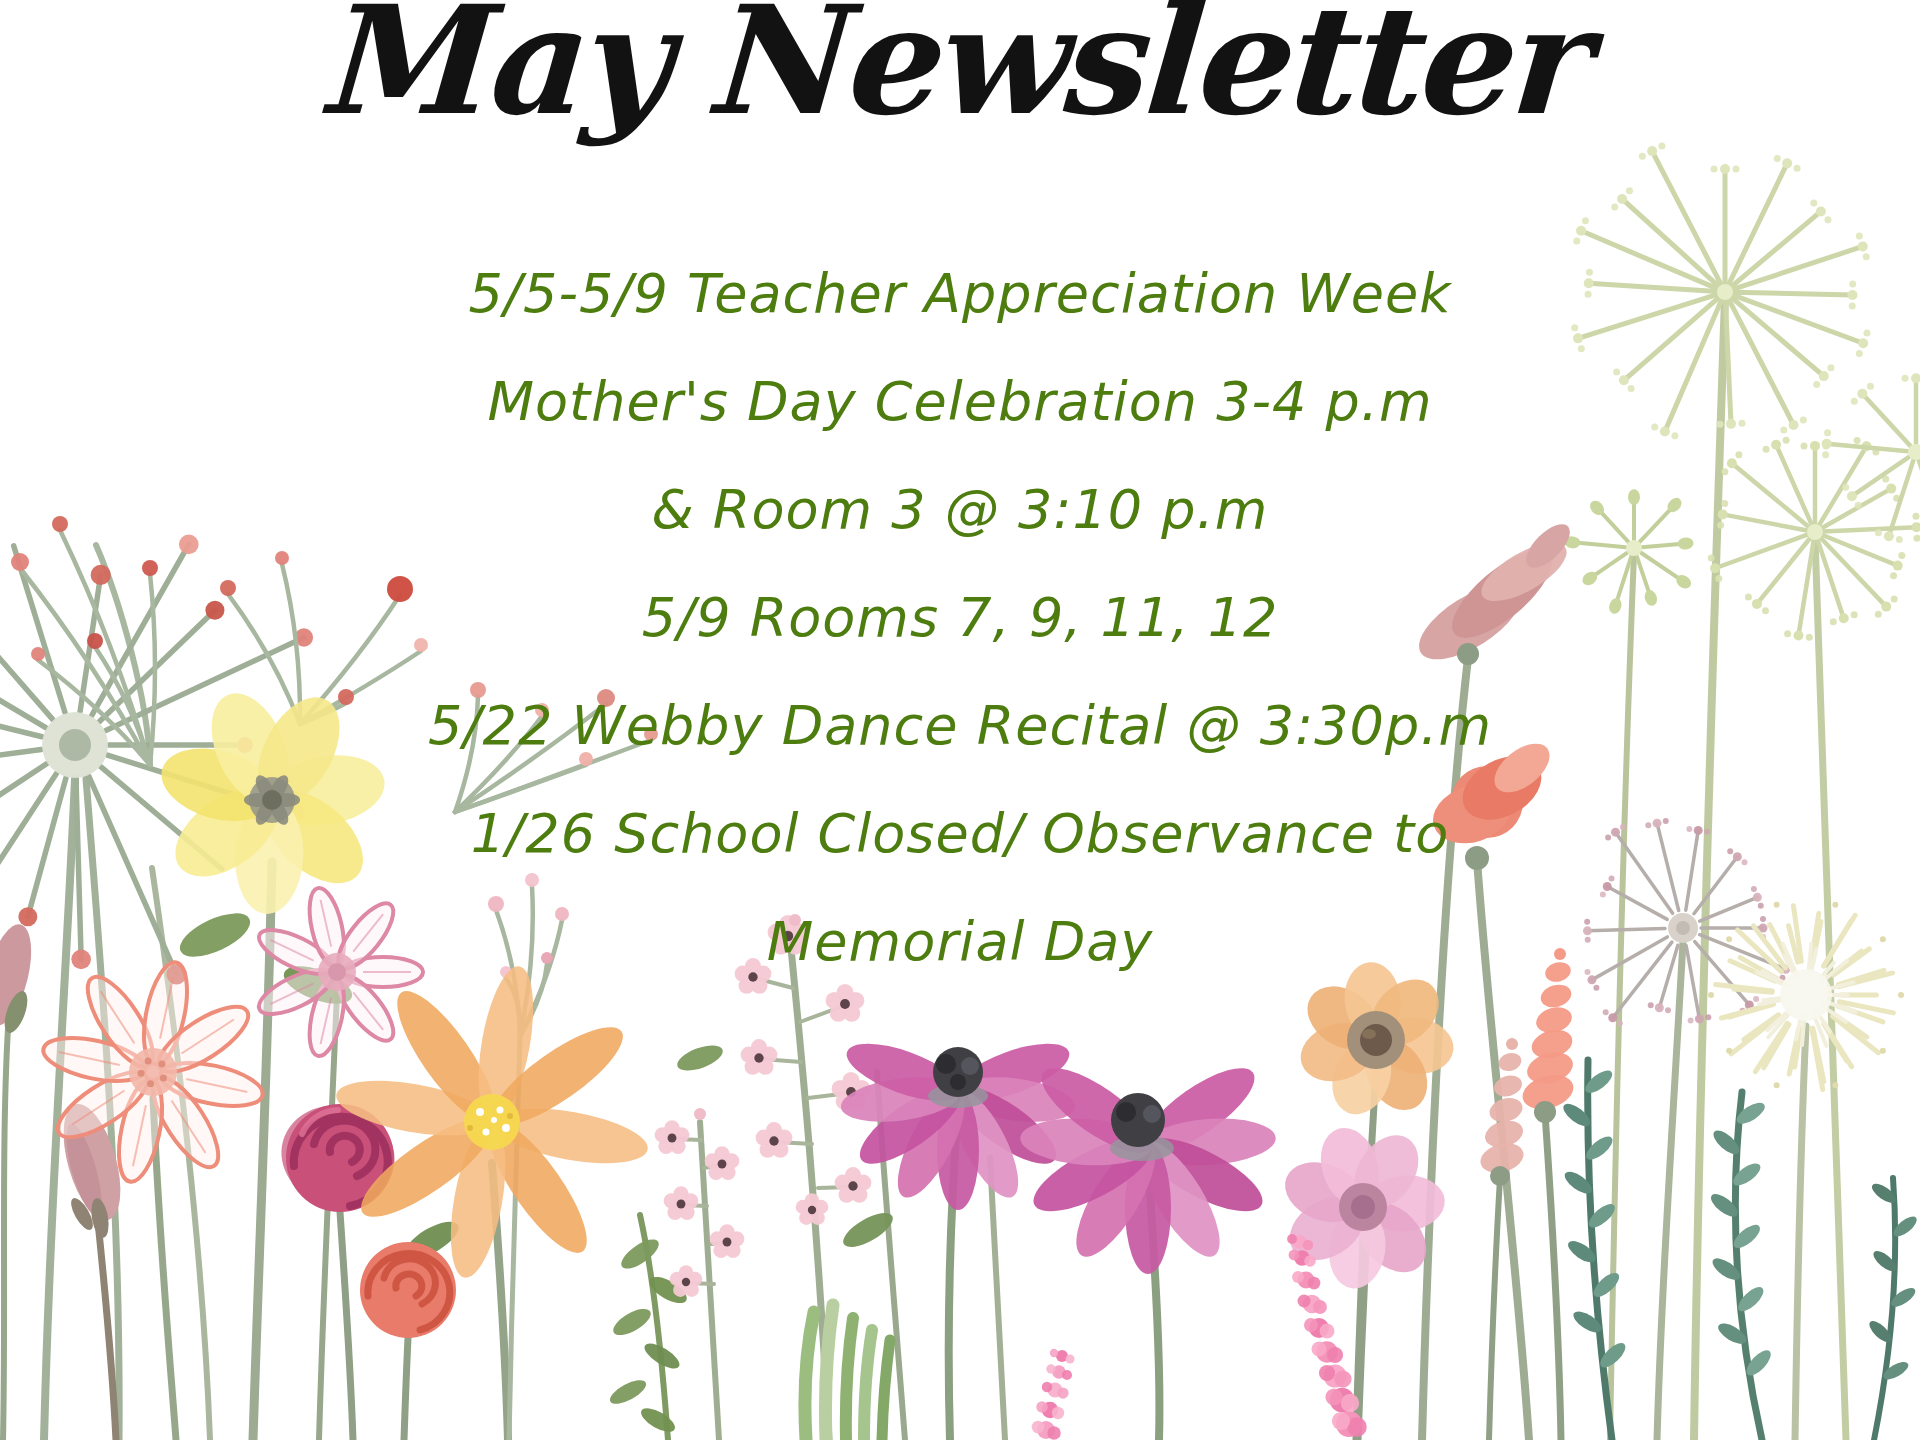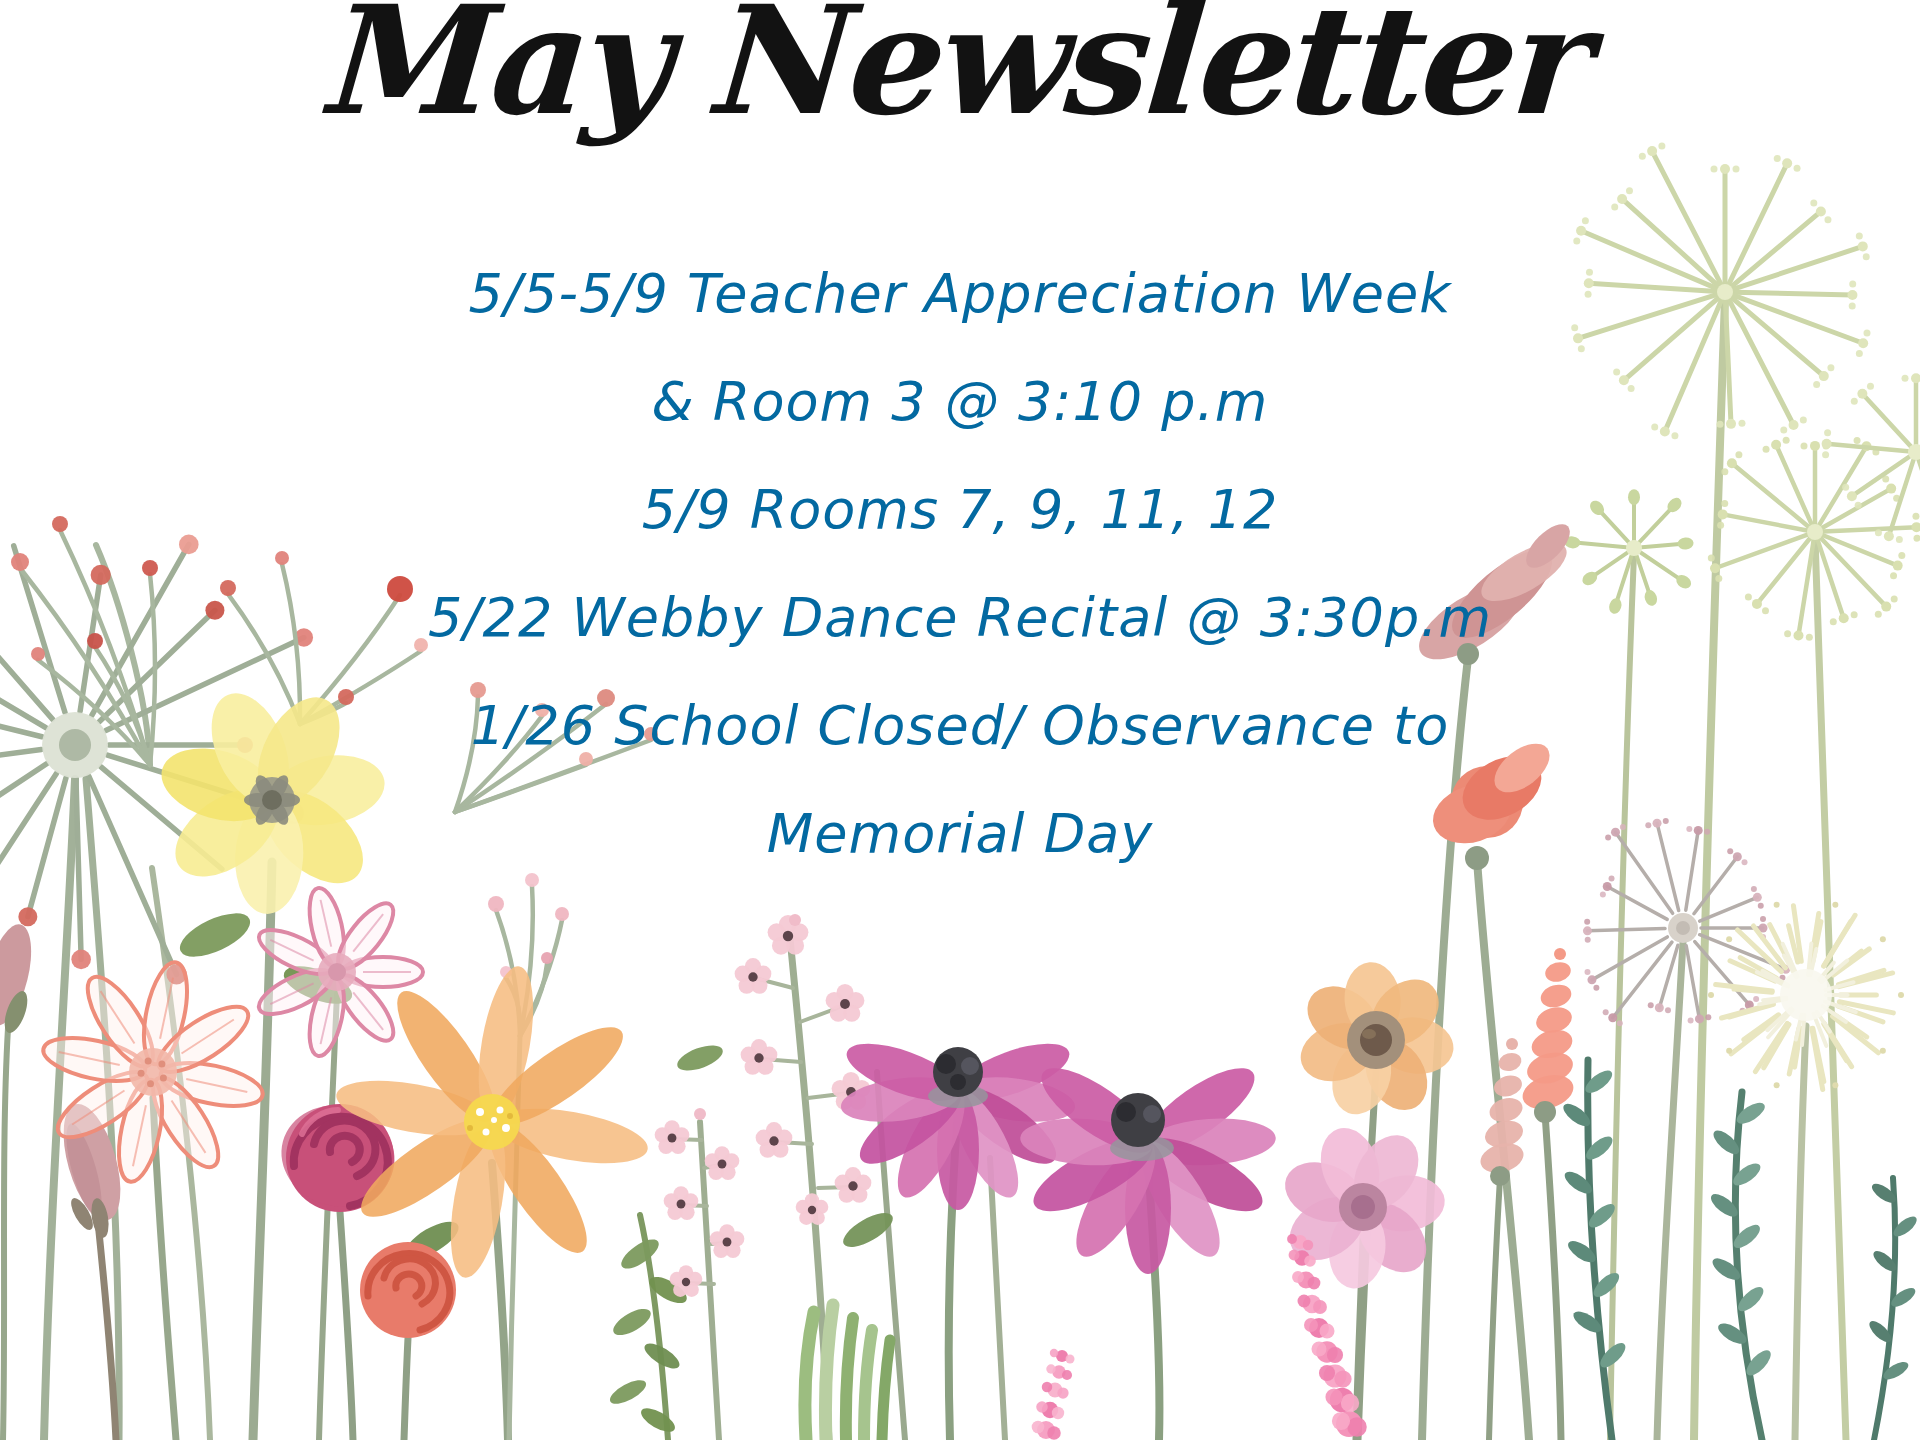--- a/index.html
+++ b/index.html
@@ -5,21 +5,21 @@
   html,body{margin:0;padding:0;background:#ffffff;}
   #canvas{position:relative;width:1920px;height:1440px;overflow:hidden;background:#ffffff;
           font-family:"DejaVu Sans",sans-serif;}
   svg.illustration{position:absolute;left:0;top:0;width:1920px;height:1440px;}
   .text-layer{position:absolute;left:0;top:0;width:1920px;height:1440px;text-align:center;color:#161616;}
   h1.title{position:absolute;top:-28px;left:0;right:0;margin:0;
            font-family:"DejaVu Serif","Liberation Serif",serif;font-style:italic;font-weight:600;
            font-size:150px;letter-spacing:-4px;transform:skewX(-5deg);color:#121212;}
   .events{position:absolute;top:240px;left:0;right:0;}
   .event-line{font-family:"DejaVu Sans","Liberation Sans",sans-serif;font-style:italic;font-weight:400;
-              font-size:54px;line-height:108px;letter-spacing:1px;color:#0369a1;white-space:nowrap;}
+              font-size:54px;line-height:108px;letter-spacing:1px;color:#4d7c0f;white-space:nowrap;}
 </style>
 </head>
 <body>
 
 <div id="canvas">
 
   <svg id="flora" class="illustration" viewBox="0 0 1920 1440" aria-hidden="true">
     <g id="gStems">
         <path d="M75,779 C66,980 50,1200 44,1440" fill="none" stroke="#a2b199" stroke-width="8" stroke-linecap="round"></path>
         <path d="M86,779 C104,1000 121,1220 119,1440" fill="none" stroke="#a2b199" stroke-width="7" stroke-linecap="round"></path>
@@ -798,20 +798,21 @@
         <circle cx="1062" cy="1356" r="6" fill="#ee7fae"></circle>
         <circle cx="1070" cy="1359" r="4.5" fill="#f8b4ce" fill-opacity="0.9"></circle>
         <circle cx="1054" cy="1353" r="4.199999999999999" fill="#f6a2c4" fill-opacity="0.9"></circle>
       </g>
   </svg>
 
   <div class="text-layer">
     <h1 class="title">May Newsletter</h1>
     <div class="events">
       <div class="event-line">5/5-5/9 Teacher Appreciation Week</div>
+      <div class="event-line">Mother's Day Celebration 3-4 p.m</div>
       <div class="event-line">&amp; Room 3 @ 3:10 p.m</div>
       <div class="event-line">5/9 Rooms 7, 9, 11, 12</div>
       <div class="event-line">5/22 Webby Dance Recital @ 3:30p.m</div>
       <div class="event-line">1/26 School Closed/ Observance to</div>
       <div class="event-line">Memorial Day</div>
     </div>
   </div>
 </div>
 
 </body></html>

